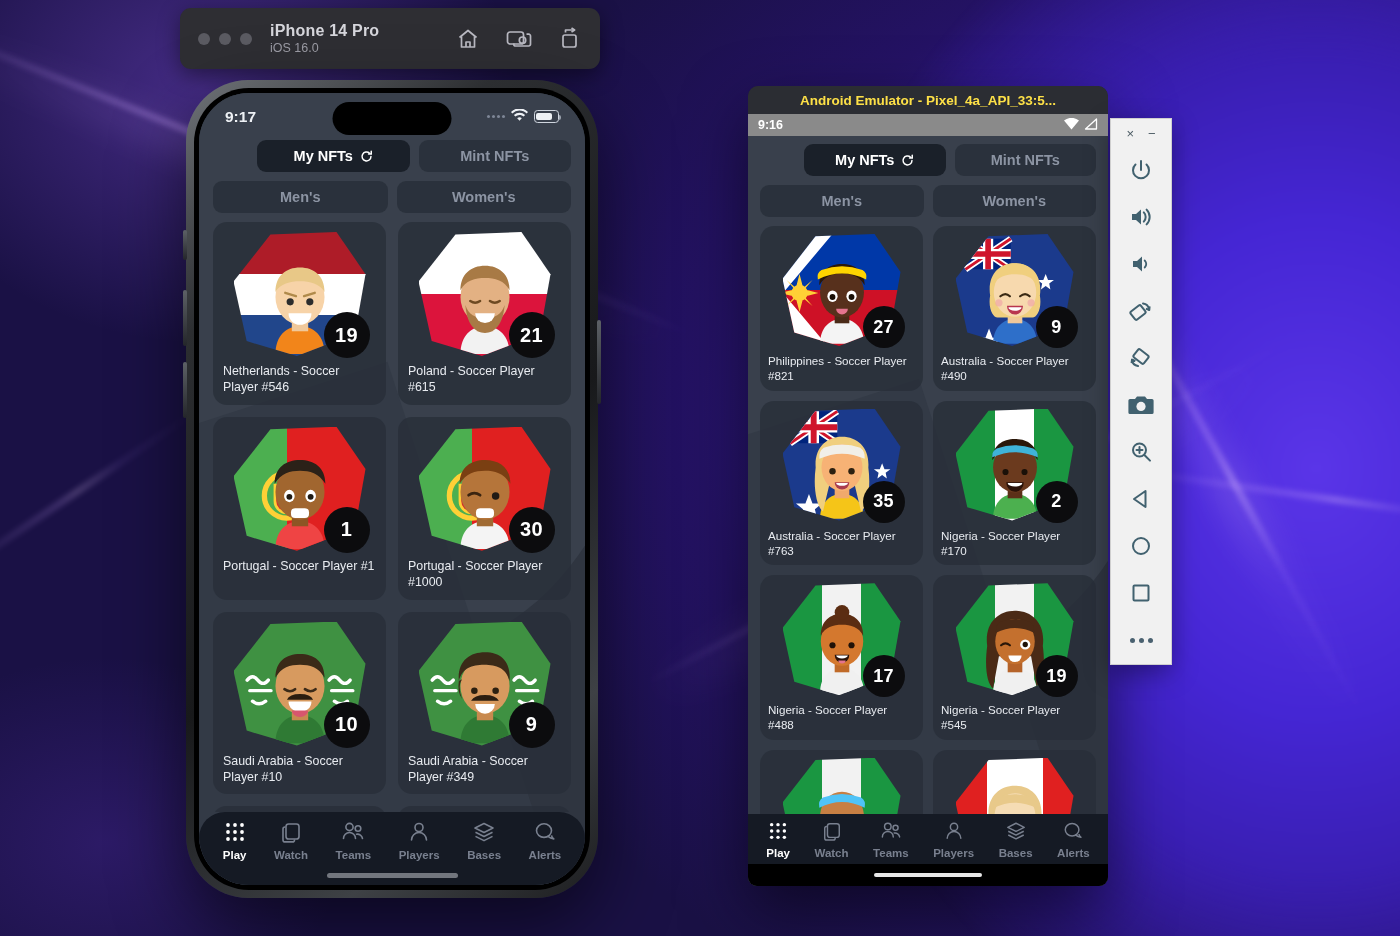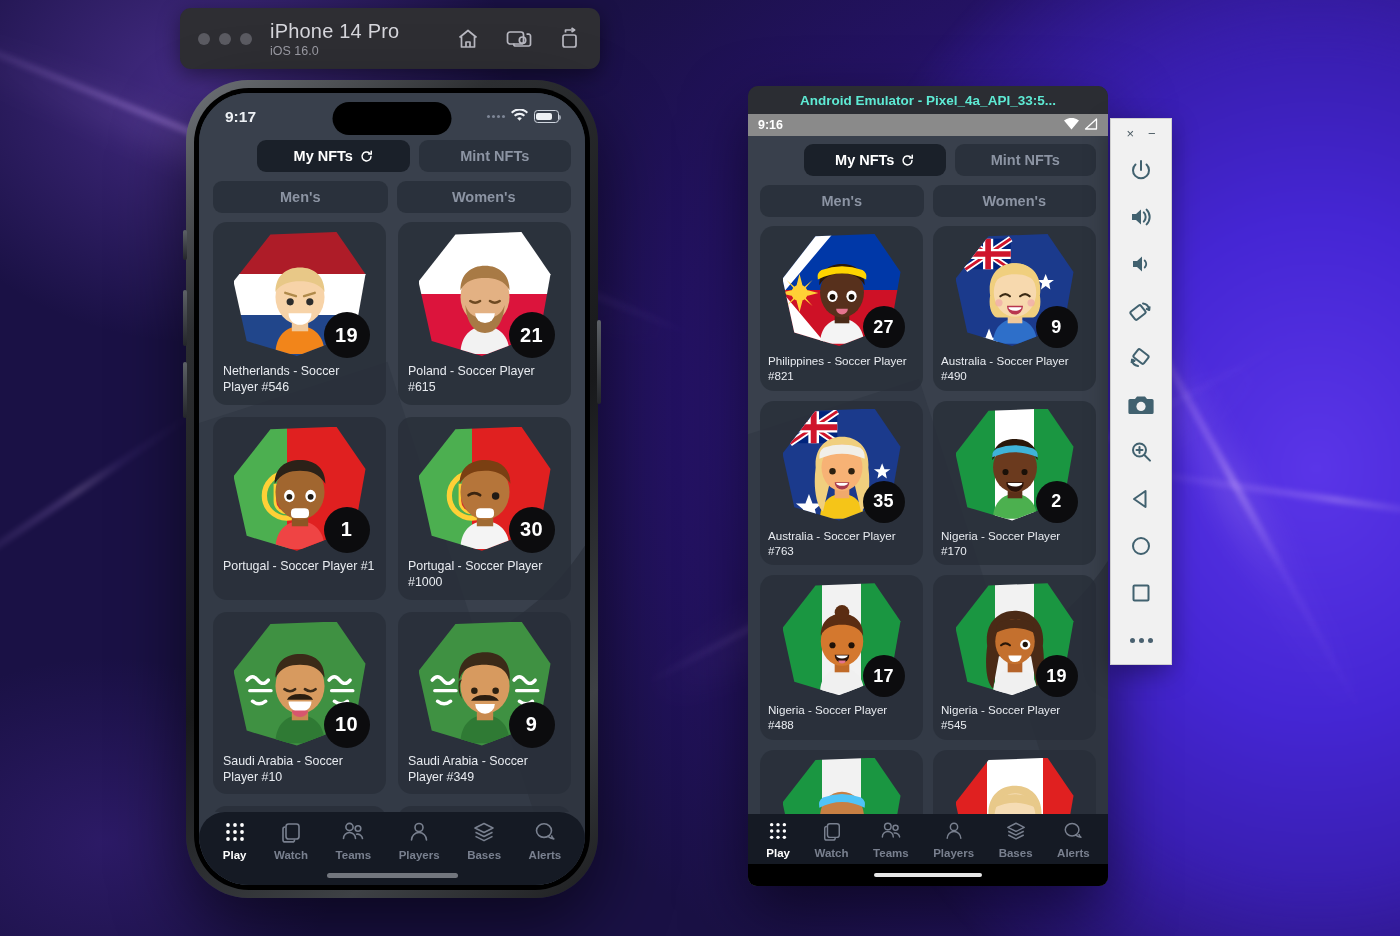--- a/index.html
+++ b/index.html
@@ -49,21 +49,21 @@
 
   
   .sim-bar {
     position: absolute; left: 180px; top: 8px; width: 420px; height: 61px;
     background: #2e2e33; border-radius: 11px;
     box-shadow: 0 6px 22px rgba(0,0,0,.45);
     display: flex; align-items: center; padding: 0 18px;
   }
   .traffic { display: flex; gap: 9px; margin-right: 18px; }
   .tl { width: 12px; height: 12px; border-radius: 50%; background: #5b5b62; }
-  .sim-title { color: #d6d6dc; font-size: 20px; font-weight: normal; letter-spacing: .2px; text-align: center; }
+  .sim-title { color: #d6d6dc; font-size: 16px; font-weight: bold; letter-spacing: .2px; text-align: center; }
   .sim-sub { color: #9b9ba4; font-size: 12.5px; margin-top: 1px; }
   .sim-icons { margin-left: auto; display: flex; gap: 26px; align-items: center; }
   .sim-icons svg { display: block; }
 
   
   .iphone {
     position: absolute; left: 186px; top: 80px; width: 412px; height: 818px;
     border-radius: 62px;
     background: linear-gradient(140deg, #6f7378 0%, #2c2e31 22%, #18191b 55%, #3e4145 82%, #1d1e20 100%);
     padding: 8px;
@@ -158,21 +158,21 @@
   
   .android-win {
     position: absolute; left: 748px; top: 86px; width: 360px; height: 800px;
     border-radius: 10px 10px 9px 9px;
     background: #2b2d33;
     box-shadow: 0 26px 64px rgba(0,0,0,.55);
     overflow: hidden;
   }
   .and-title {
     height: 28px; display: flex; align-items: center; justify-content: center;
-    color: #5eead4; font-size: 13.5px; font-weight: bold; background: #2b2d33;
+    color: #fde047; font-size: 13.5px; font-weight: bold; background: #2b2d33;
     border-radius: 10px 10px 0 0;
   }
   .and-screen { position: relative; width: 100%; height: 772px; overflow: hidden; background: #2f3540; }
   .and-statusbar {
     height: 22px; background: #8a8a8a; display: flex; align-items: center;
     padding: 5px 10px; color: #ffffff; font-size: 12.5px; font-weight: bold; flex: none;
     position: relative; z-index: 3;
   }
   .and-sb-right { margin-left: auto; display: flex; align-items: center; gap: 5px; }
   .and-navbar { height: 22px; background: #000; display:flex; align-items:center; justify-content:center; flex:none; }

